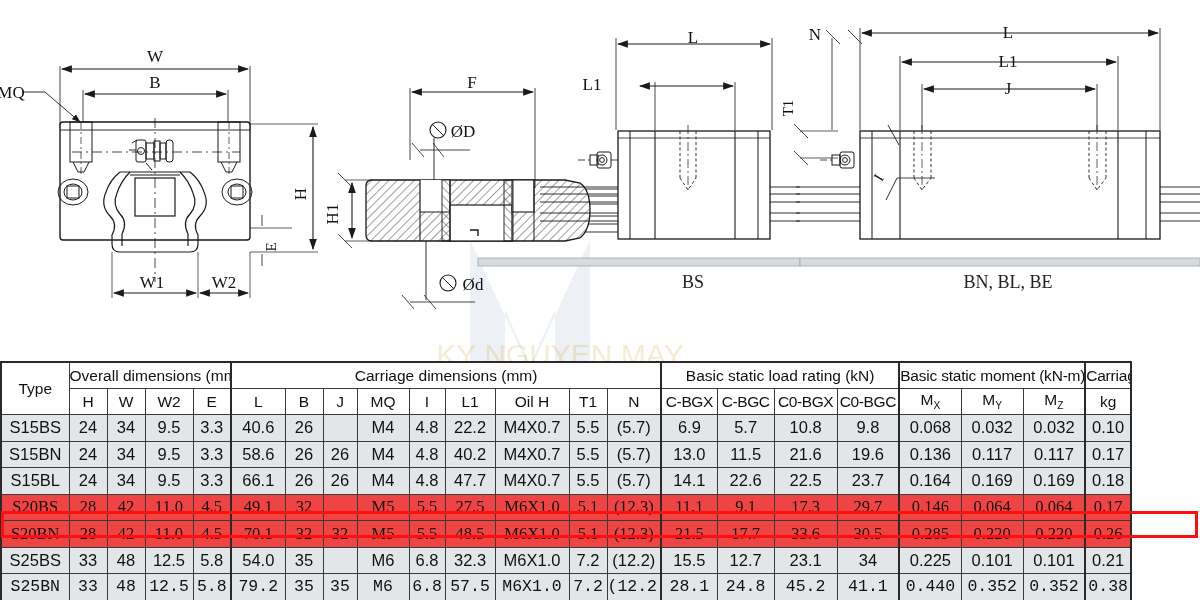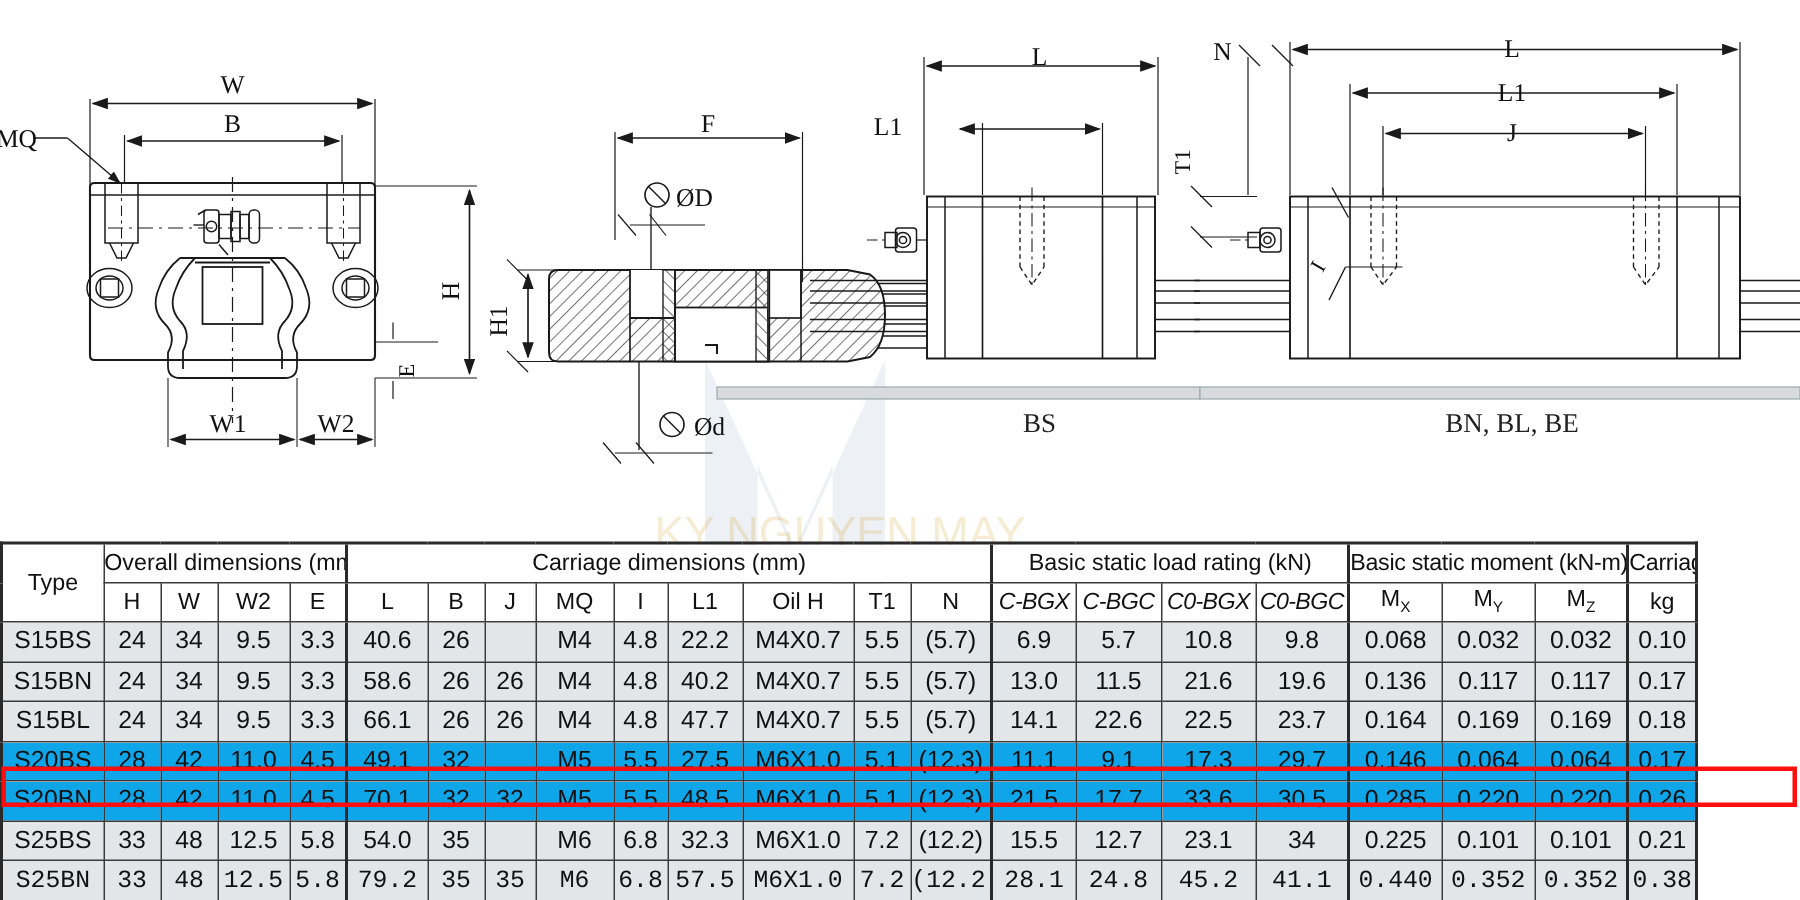--- a/index.html
+++ b/index.html
@@ -51,29 +51,29 @@
     overflow:hidden;
   }
   #spec-table th{
     background:#ffffff;
     font-size:15.5px;
     height:25px;
   }
   th.grouphdr{font-size:15.5px;height:25px;}
   th.grouphdr.tight{font-size:13px;letter-spacing:-0.2px;}
   th.sub{font-size:16px;height:26px;}
-  th.sub.small{font-size:13.5px;letter-spacing:-0.4px;font-style:italic;}
+  th.sub.small{font-size:13.5px;letter-spacing:-0.4px;}
   th.typecell{font-size:17px;}
   #spec-table td{
     font-size:16.5px;
     height:25.5px;
   }
   td.typename{font-size:16.5px;}
   tr.shade td{background:#e2e6e8;}
-  tr.plain td{background:#0ea5e9;}
+  tr.plain td{background:#ef4444;font-family:Liberation Serif, serif;}
   .thick-l{border-left:2px solid #2a2a2a !important;}
   .thick-r{border-right:2px solid #2a2a2a !important;}
   .thick-t{border-top:2px solid #2a2a2a !important;}
   .thick-b{border-bottom:2px solid #2a2a2a !important;font-family:Liberation Mono, monospace;}
   
   #highlight-box{
     position:absolute;
     left:1px;
     top:0px;
     width:1197px;

